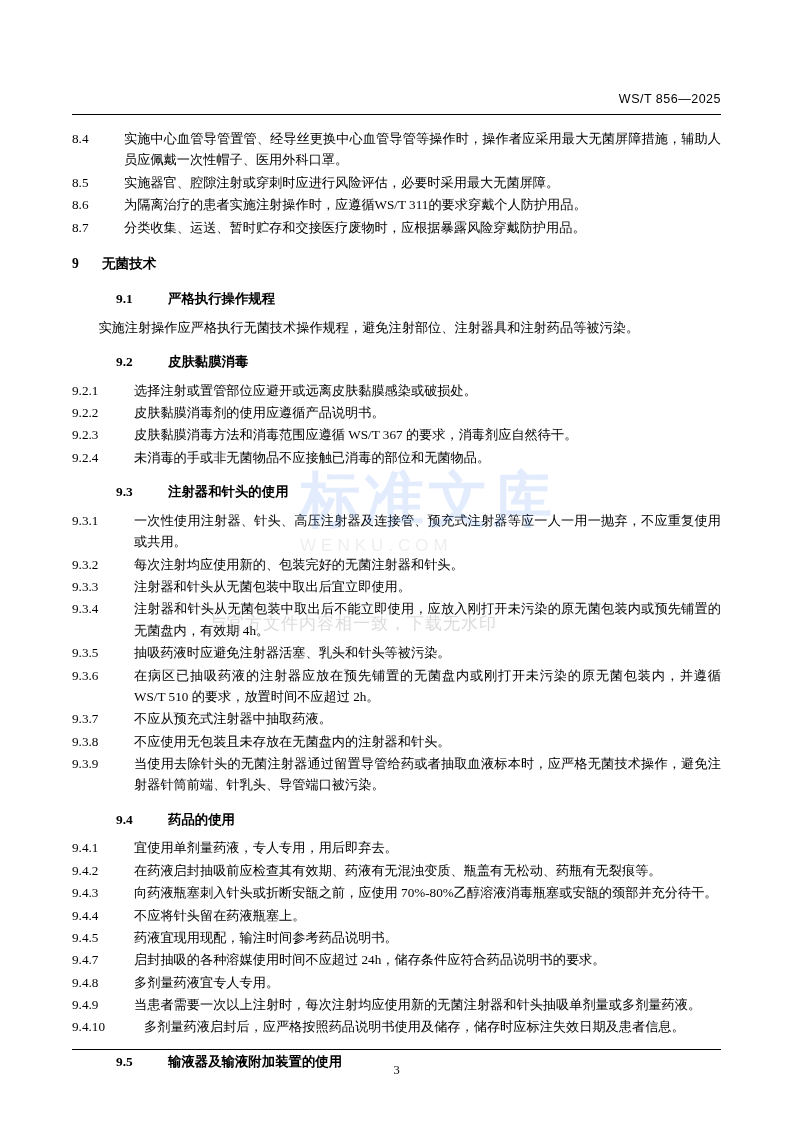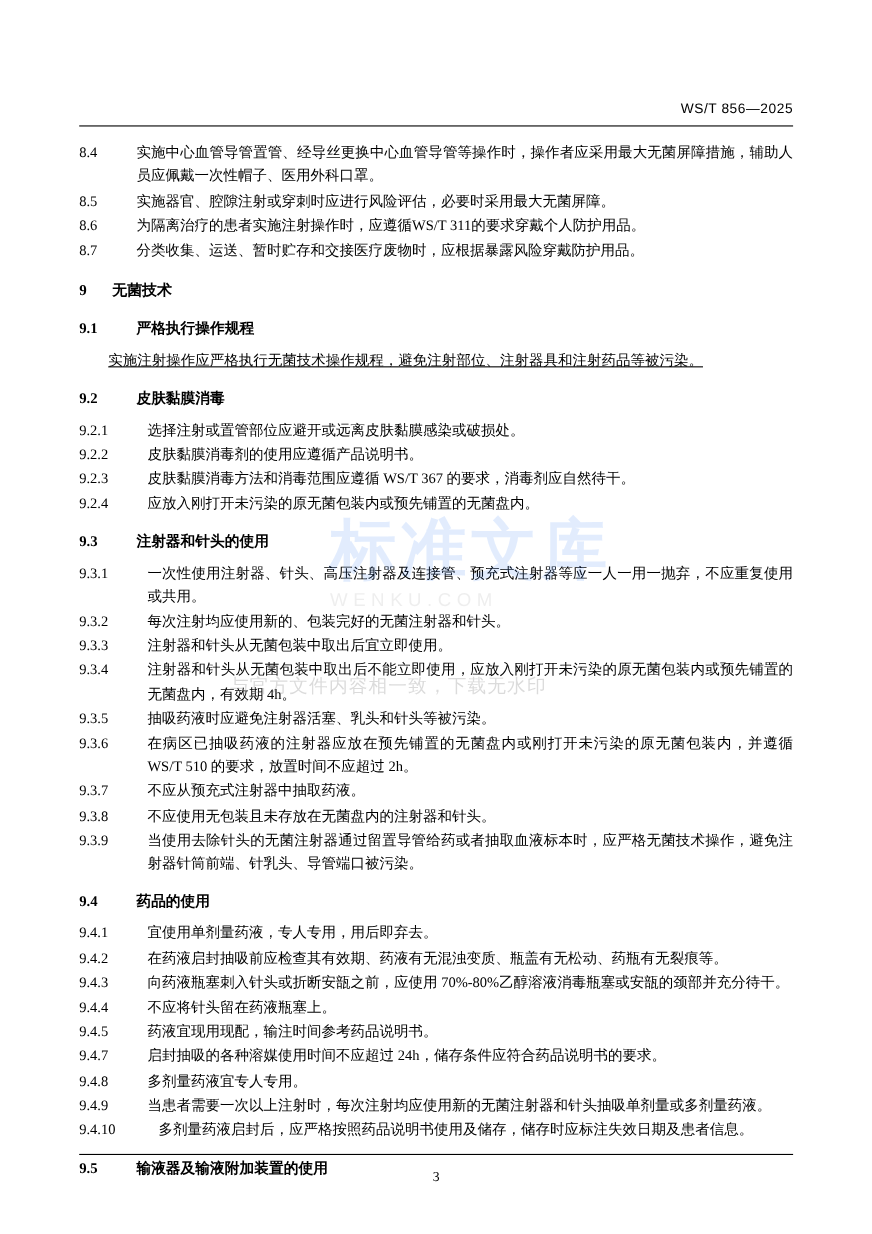--- a/index.html
+++ b/index.html
@@ -74,27 +74,26 @@
     margin: 15px 0 8px 0;
     display: flex;
   }
   .h1 .num { width: 30px; }
   .h2 {
     font-weight: bold;
     font-size: 13.4px;
     margin: 13px 0 7px 0;
     display: flex;
   }
-  .h2 .num { width: 52px; }
+  .h2 .num { width: 52px; margin-left: 44px; }
   .indent-body {
     text-indent: 2em;
     margin: 0 0 1px 0;
     text-align: justify;
     text-justify: inter-ideograph;
-    text-decoration: underline;
   }
   .pagenum {
     position: absolute;
     bottom: 44px;
     left: 0;
     right: 0;
     text-align: center;
     font-size: 12.5px;
     font-family: "Liberation Serif", serif;
   }
@@ -179,21 +178,21 @@
       <div class="num-para lvl3">
         <span class="num">9.2.2</span>
         <span class="txt">皮肤黏膜消毒剂的使用应遵循产品说明书。</span>
       </div>
       <div class="num-para lvl3">
         <span class="num">9.2.3</span>
         <span class="txt">皮肤黏膜消毒方法和消毒范围应遵循 WS/T 367 的要求，消毒剂应自然待干。</span>
       </div>
       <div class="num-para lvl3">
         <span class="num">9.2.4</span>
-        <span class="txt">应放入刚打开未污染的原无菌包装内或预先铺置的无菌盘内。</span>
+        <span class="txt">未消毒的手或非无菌物品不应接触已消毒的部位和无菌物品。</span>
       </div>
       <div class="h2">
         <span class="num">9.3</span>
         <span>注射器和针头的使用</span>
       </div>
       <div class="num-para lvl3">
         <span class="num">9.3.1</span>
         <span class="txt">一次性使用注射器、针头、高压注射器及连接管、预充式注射器等应一人一用一抛弃，不应重复使用或共用。</span>
       </div>
       <div class="num-para lvl3">

